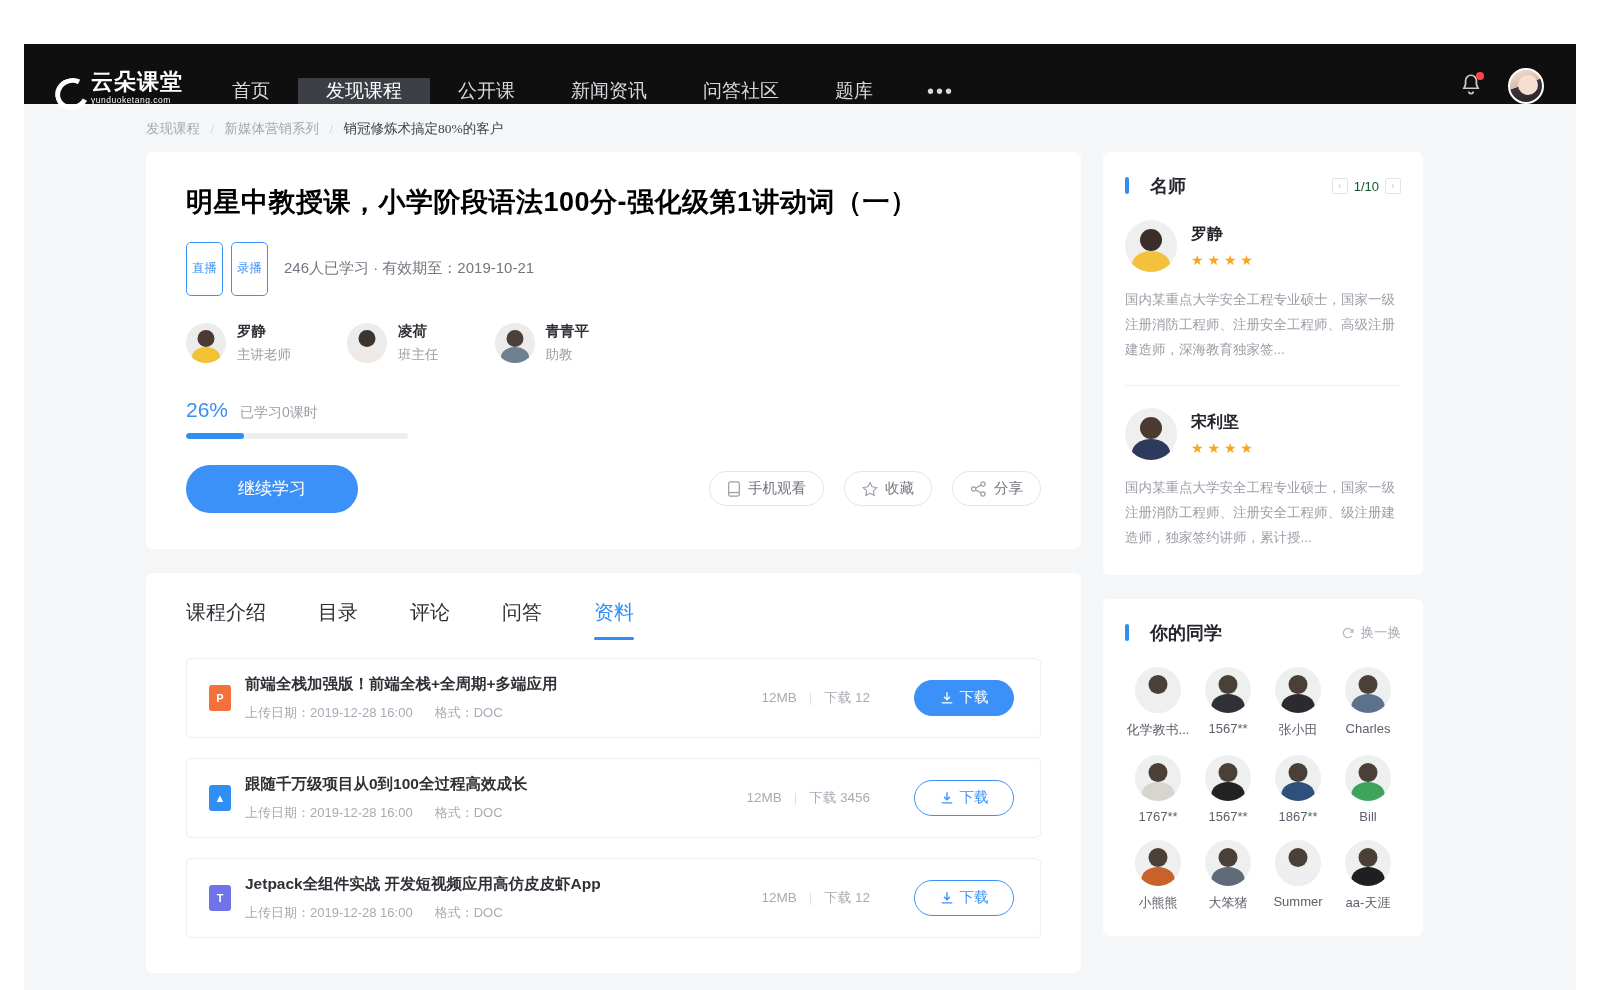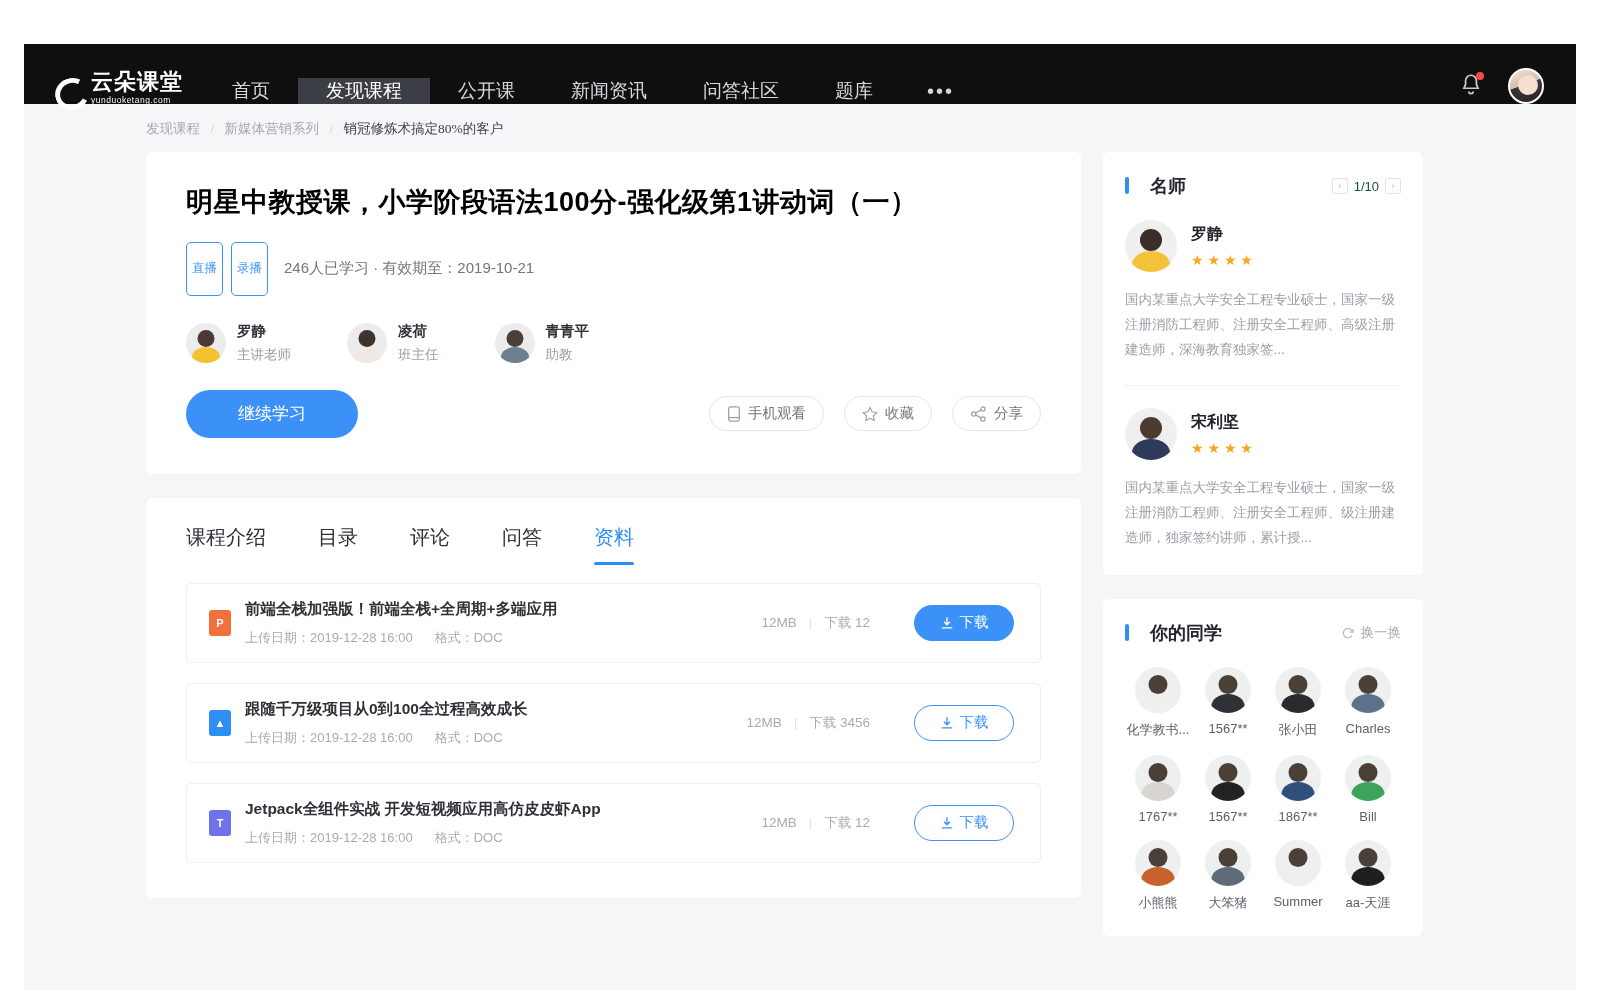--- a/index.html
+++ b/index.html
@@ -339,20 +339,29 @@
           </div>
           <div class="teacher">
             <div class="t-av a3"></div>
             <div class="t-info">
               <span class="t-name">青青平</span>
               <span class="t-role">助教</span>
             </div>
           </div>
         </div>
 
+        <div class="progress-block">
+          <div class="progress-line">
+            <span class="pct">26%</span>
+            <span class="pct-label">已学习0课时</span>
+          </div>
+          <div class="bar">
+            <div class="bar-fill" id="bar-fill" style="width: 26%;"></div>
+          </div>
+        </div>
 
         <div class="action-row">
           <div class="btn-continue">继续学习</div>
           <div class="side-actions">
             <div class="pill">
               <svg width="14" height="16" viewBox="0 0 14 18" fill="none" stroke="#9aa0a8" stroke-width="1.4">
                 <rect x="1" y="1" width="12" height="16" rx="2"></rect>
                   <path d="M1 13h12"></path>
               </svg>
               <span>手机观看</span>

